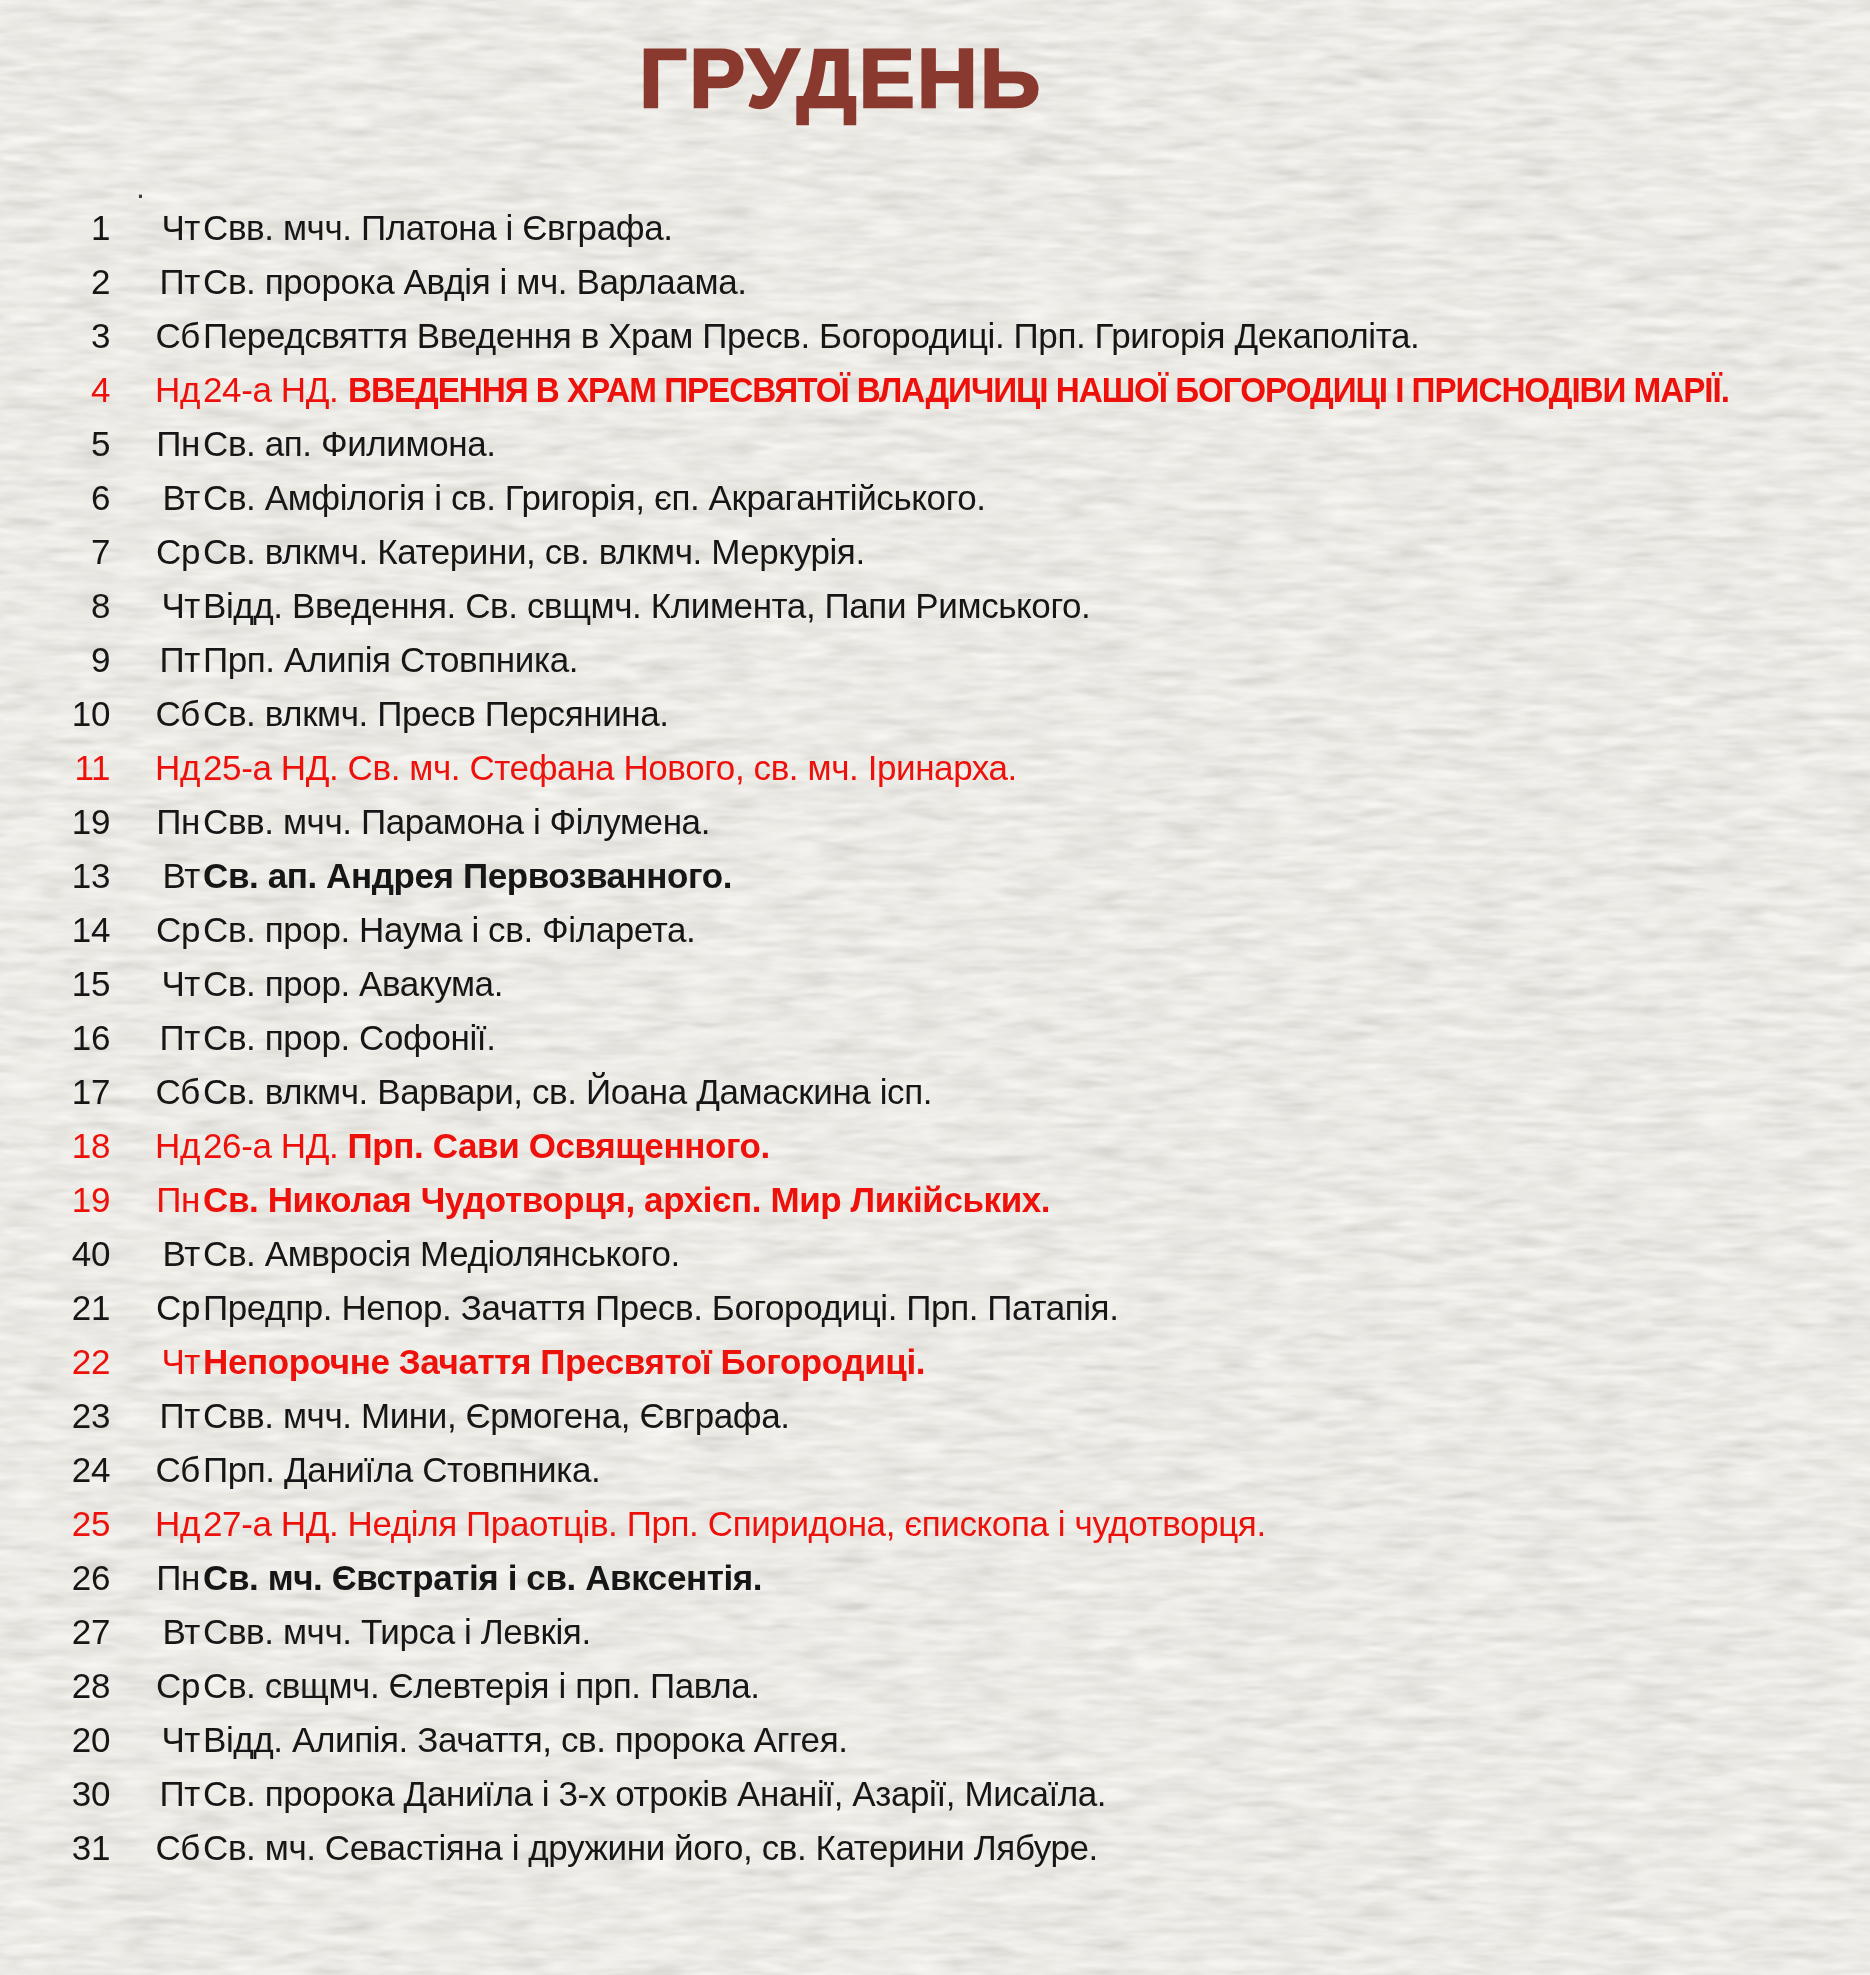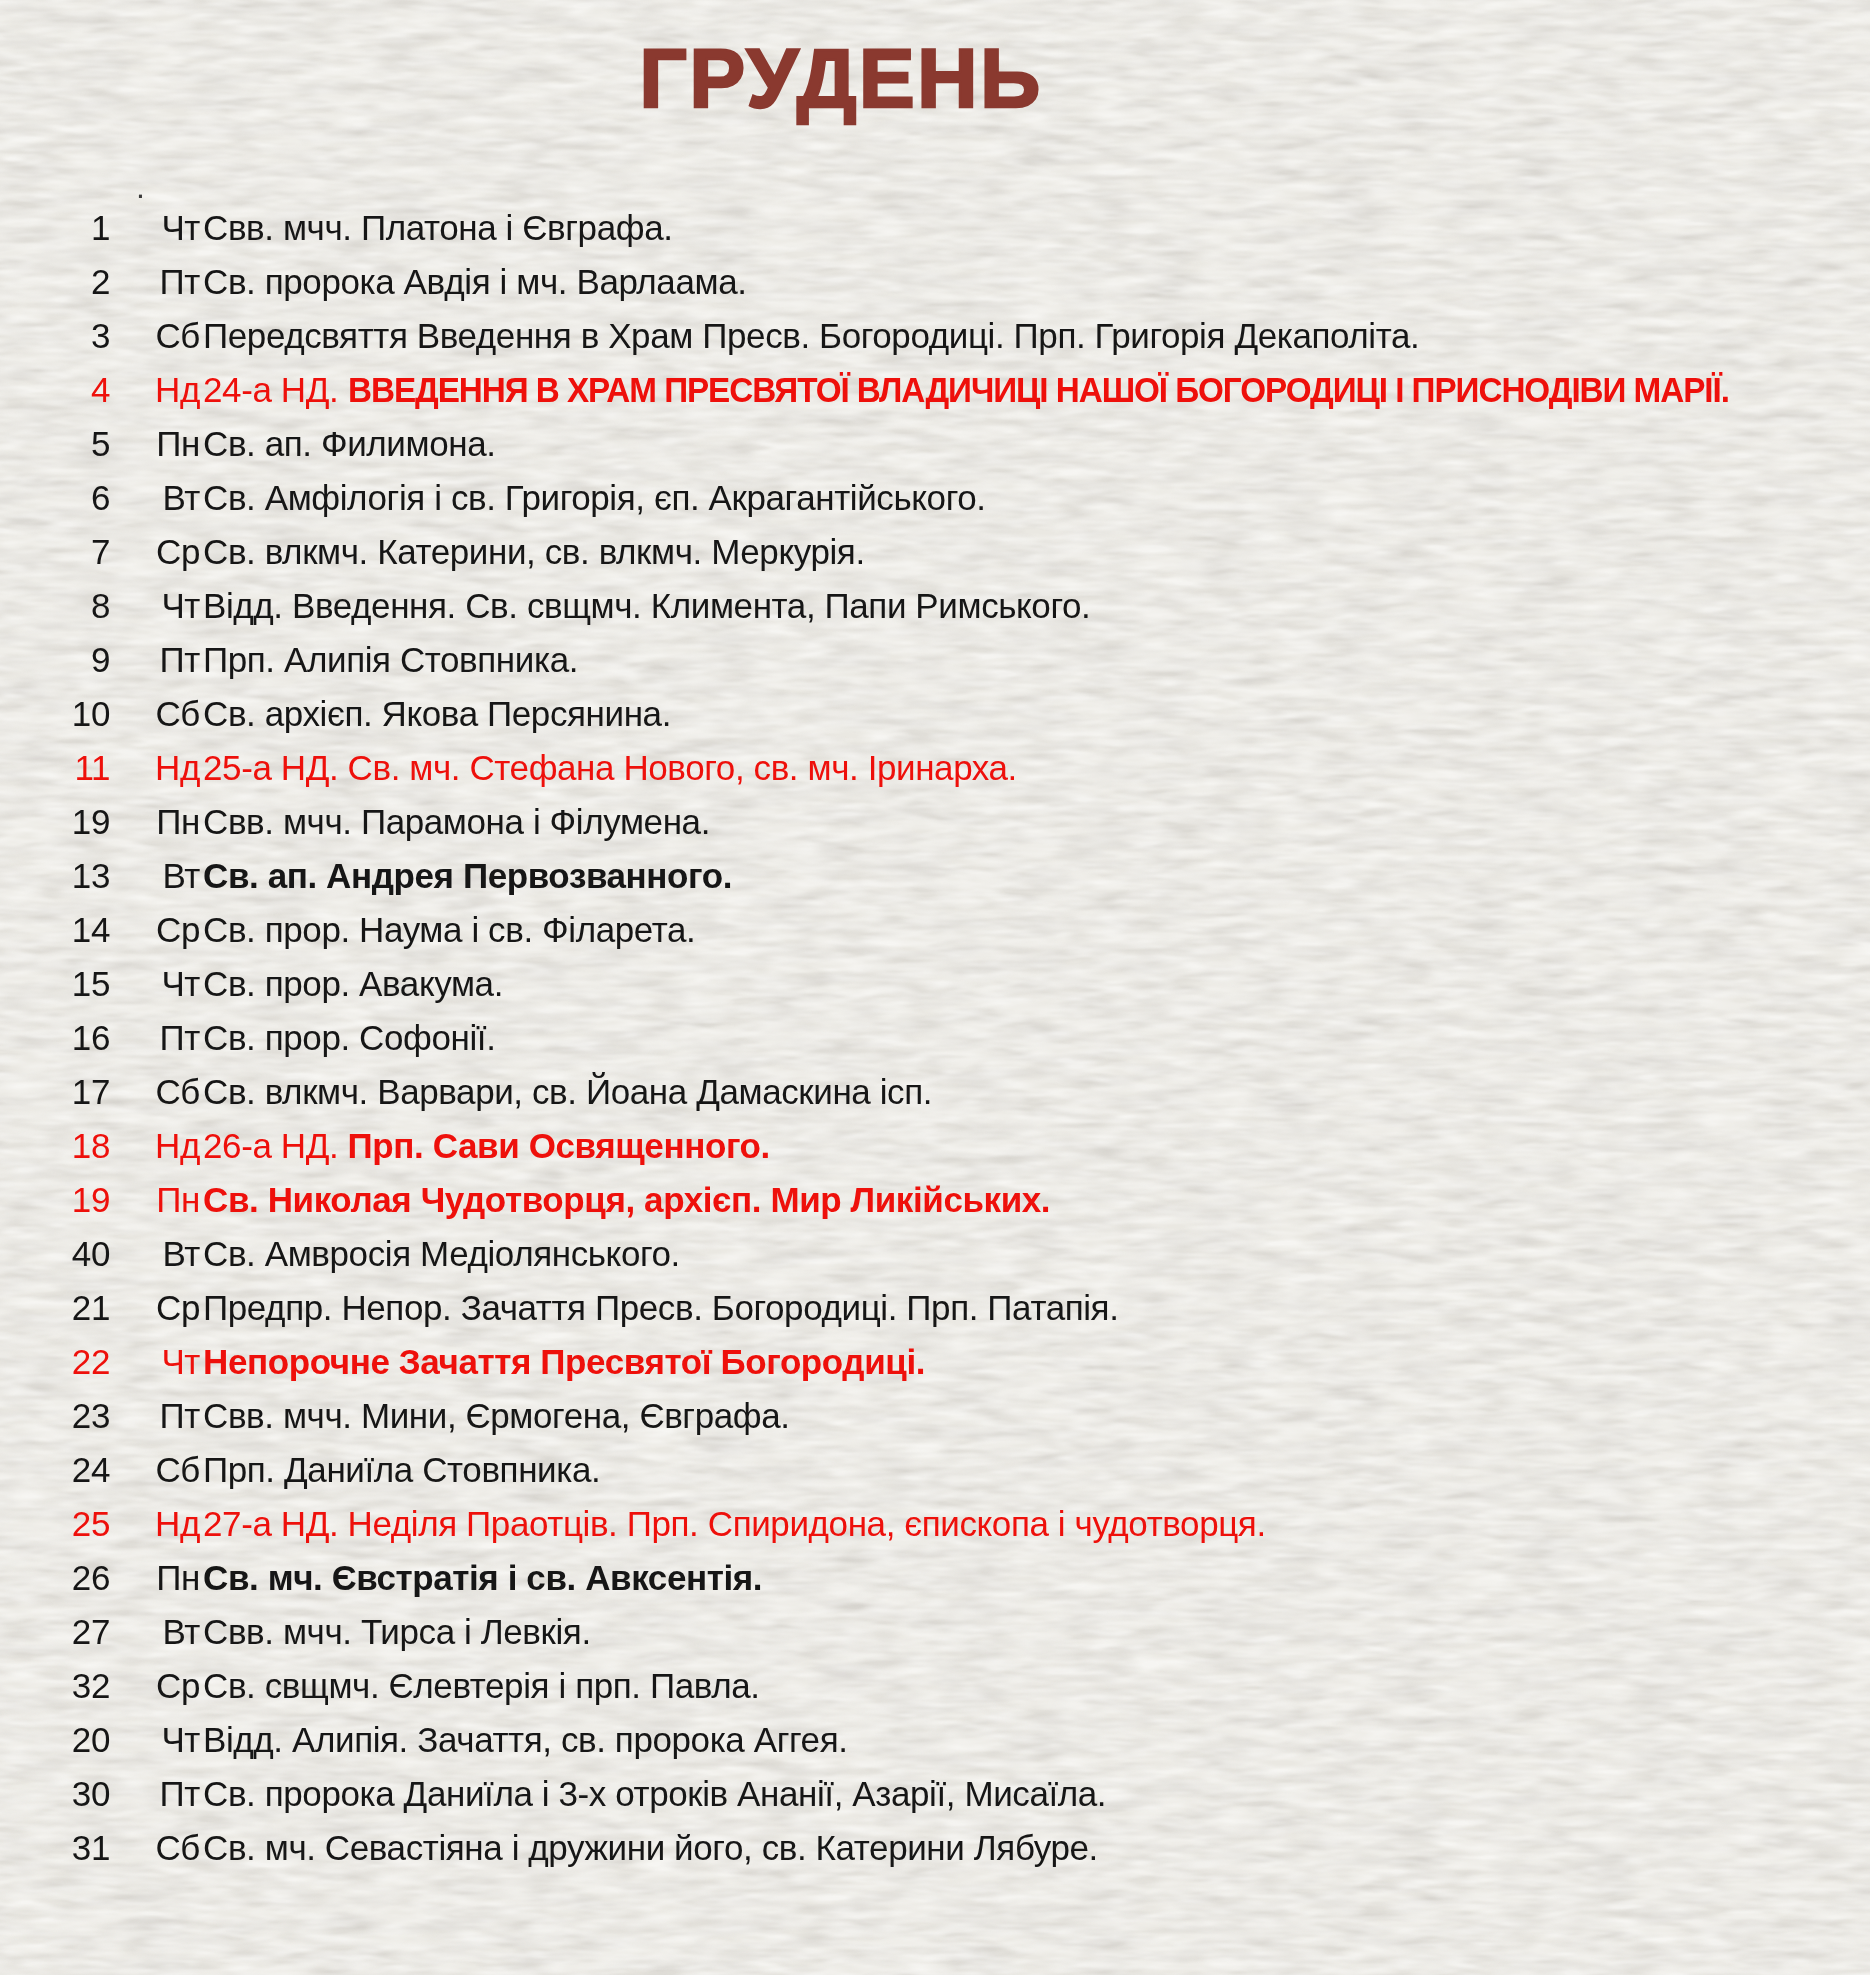--- a/index.html
+++ b/index.html
@@ -125,21 +125,21 @@
       <span class="entry"><span class="seg">Відд. Введення. Св. свщмч. Климента, Папи Римського.</span></span>
     </div>
         <div class="row black">
       <span class="num">9</span>
       <span class="dow">Пт</span>
       <span class="entry"><span class="seg">Прп. Алипія Стовпника.</span></span>
     </div>
         <div class="row black">
       <span class="num">10</span>
       <span class="dow">Сб</span>
-      <span class="entry"><span class="seg">Св. архієп. Якова Персянина.</span></span>
+      <span class="entry"><span class="seg">Св. влкмч. Пресв Персянина.</span></span>
     </div>
         <div class="row red">
       <span class="num">11</span>
       <span class="dow">Нд</span>
       <span class="entry"><span class="seg">25-а НД. Св. мч. Стефана Нового, св. мч. Іринарха.</span></span>
     </div>
         <div class="row black">
       <span class="num">19</span>
       <span class="dow">Пн</span>
       <span class="entry"><span class="seg">Свв. мчч. Парамона і Філумена.</span></span>
@@ -213,21 +213,21 @@
       <span class="num">26</span>
       <span class="dow">Пн</span>
       <span class="entry"><span class="seg bold">Св. мч. Євстратія і св. Авксентія.</span></span>
     </div>
         <div class="row black">
       <span class="num">27</span>
       <span class="dow">Вт</span>
       <span class="entry"><span class="seg">Свв. мчч. Тирса і Левкія.</span></span>
     </div>
         <div class="row black">
-      <span class="num">32</span>
+      <span class="num">28</span>
       <span class="dow">Ср</span>
       <span class="entry"><span class="seg">Св. свщмч. Єлевтерія і прп. Павла.</span></span>
     </div>
         <div class="row black">
       <span class="num">20</span>
       <span class="dow">Чт</span>
       <span class="entry"><span class="seg">Відд. Алипія. Зачаття, св. пророка Аггея.</span></span>
     </div>
         <div class="row black">
       <span class="num">30</span>

